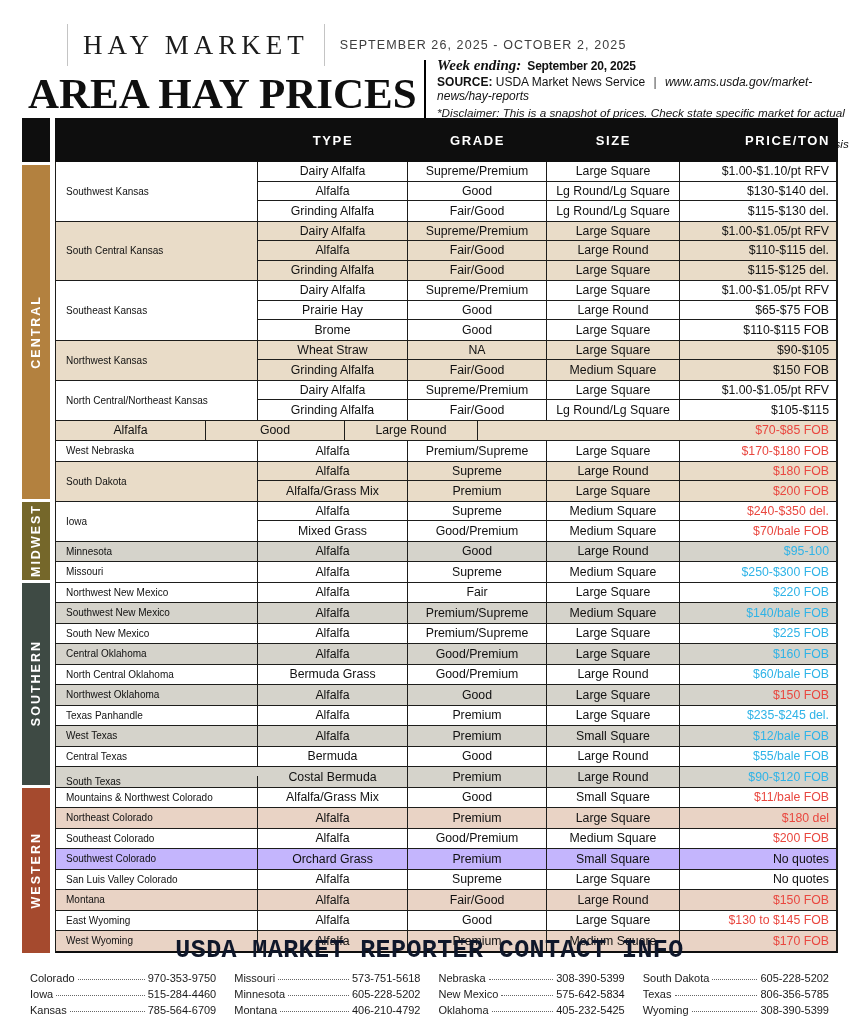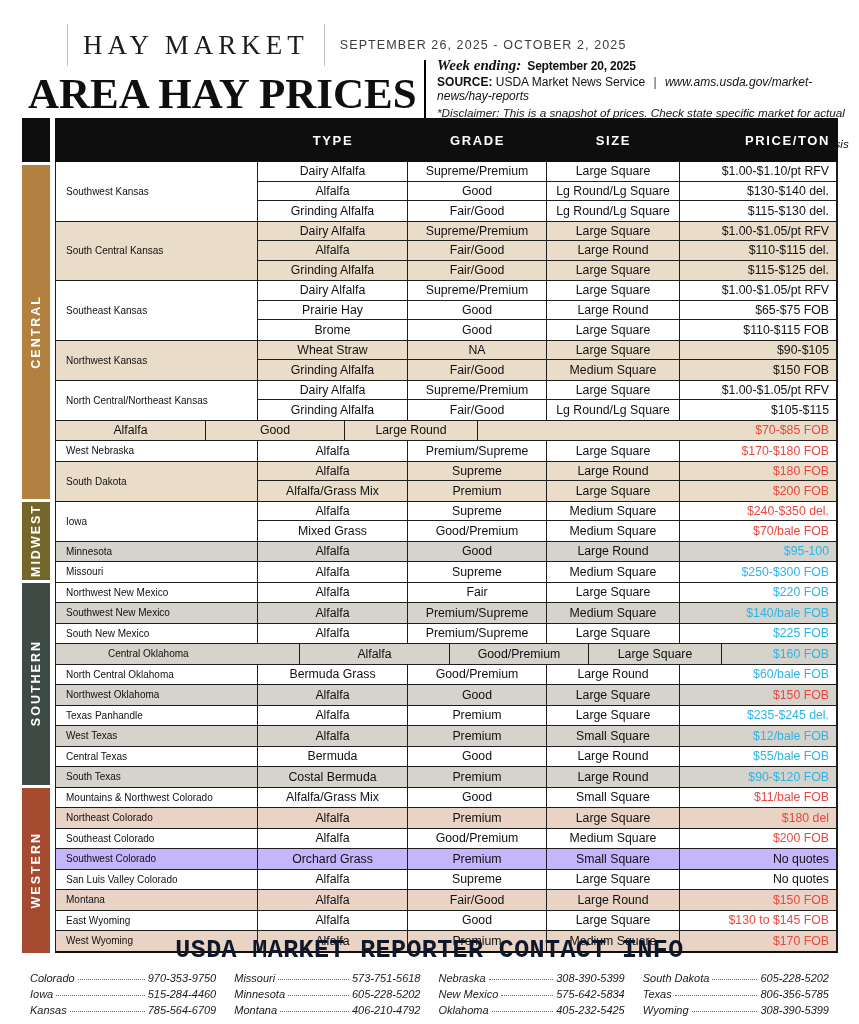--- a/index.html
+++ b/index.html
@@ -59,21 +59,21 @@
   .c-type { width:150px; border-right:1px solid #1d1d1b; }
   .c-grade { width:139px; border-right:1px solid #1d1d1b; }
   .c-size { width:133px; border-right:1px solid #1d1d1b; }
   .c-price { flex:1; justify-content:flex-end; padding-right:7px; }
   .price-red { color:var(--red); }
   .price-blue { color:var(--blue); }
 
   
   .footer-title { position:absolute; top:936px; left:0; width:100%; text-align:center; font-family:Liberation Mono, monospace; font-weight:bold; font-size:25px; letter-spacing:0.4px; color:#0f172a; }
   .contacts { position:absolute; top:972px; left:30px; width:799px; display:flex; gap:18px; }
-  .ccol { flex:1; display:flex; flex-direction:column; gap:4px;font-style:italic; }
+  .ccol { flex:1; display:flex; flex-direction:column; gap:4px; }
   .centry { display:flex; align-items:baseline; font-size:11px; color:#1a1a1a; }
   .cstate { white-space:nowrap; }
   .cdots { flex:1; border-bottom:1.4px dotted #666; margin:0 3px; transform:translateY(-2px); }
   .cphone { white-space:nowrap; }
 </style>
 </head>
 <body>
 
 <div class="page">
 
@@ -342,21 +342,21 @@
               <div class="loc-cell">South New Mexico</div>
               <div class="rows">
                 <div class="row">
                   <div class="cell c-type">Alfalfa</div>
                   <div class="cell c-grade">Premium/Supreme</div>
                   <div class="cell c-size">Large Square</div>
                   <div class="cell c-price price-blue">$225 FOB</div>
                 </div>
               </div>
             </div>
-            <div class="group" style="background: rgb(213, 211, 203); padding-left: 42px;">
+            <div class="group" style="background: rgb(213, 211, 203);">
               <div class="loc-cell">Central Oklahoma</div>
               <div class="rows">
                 <div class="row">
                   <div class="cell c-type">Alfalfa</div>
                   <div class="cell c-grade">Good/Premium</div>
                   <div class="cell c-size">Large Square</div>
                   <div class="cell c-price price-blue">$160 FOB</div>
                 </div>
               </div>
             </div>
@@ -408,21 +408,21 @@
               <div class="loc-cell">Central Texas</div>
               <div class="rows">
                 <div class="row">
                   <div class="cell c-type">Bermuda</div>
                   <div class="cell c-grade">Good</div>
                   <div class="cell c-size">Large Round</div>
                   <div class="cell c-price price-blue">$55/bale FOB</div>
                 </div>
               </div>
             </div>
-            <div class="group" style="background: rgb(213, 211, 203);">
+            <div class="group" style="background: rgb(213, 211, 203); align-items: flex-end;">
               <div class="loc-cell">South Texas</div>
               <div class="rows">
                 <div class="row">
                   <div class="cell c-type">Costal Bermuda</div>
                   <div class="cell c-grade">Premium</div>
                   <div class="cell c-size">Large Round</div>
                   <div class="cell c-price price-blue">$90-$120 FOB</div>
                 </div>
               </div>
             </div>

